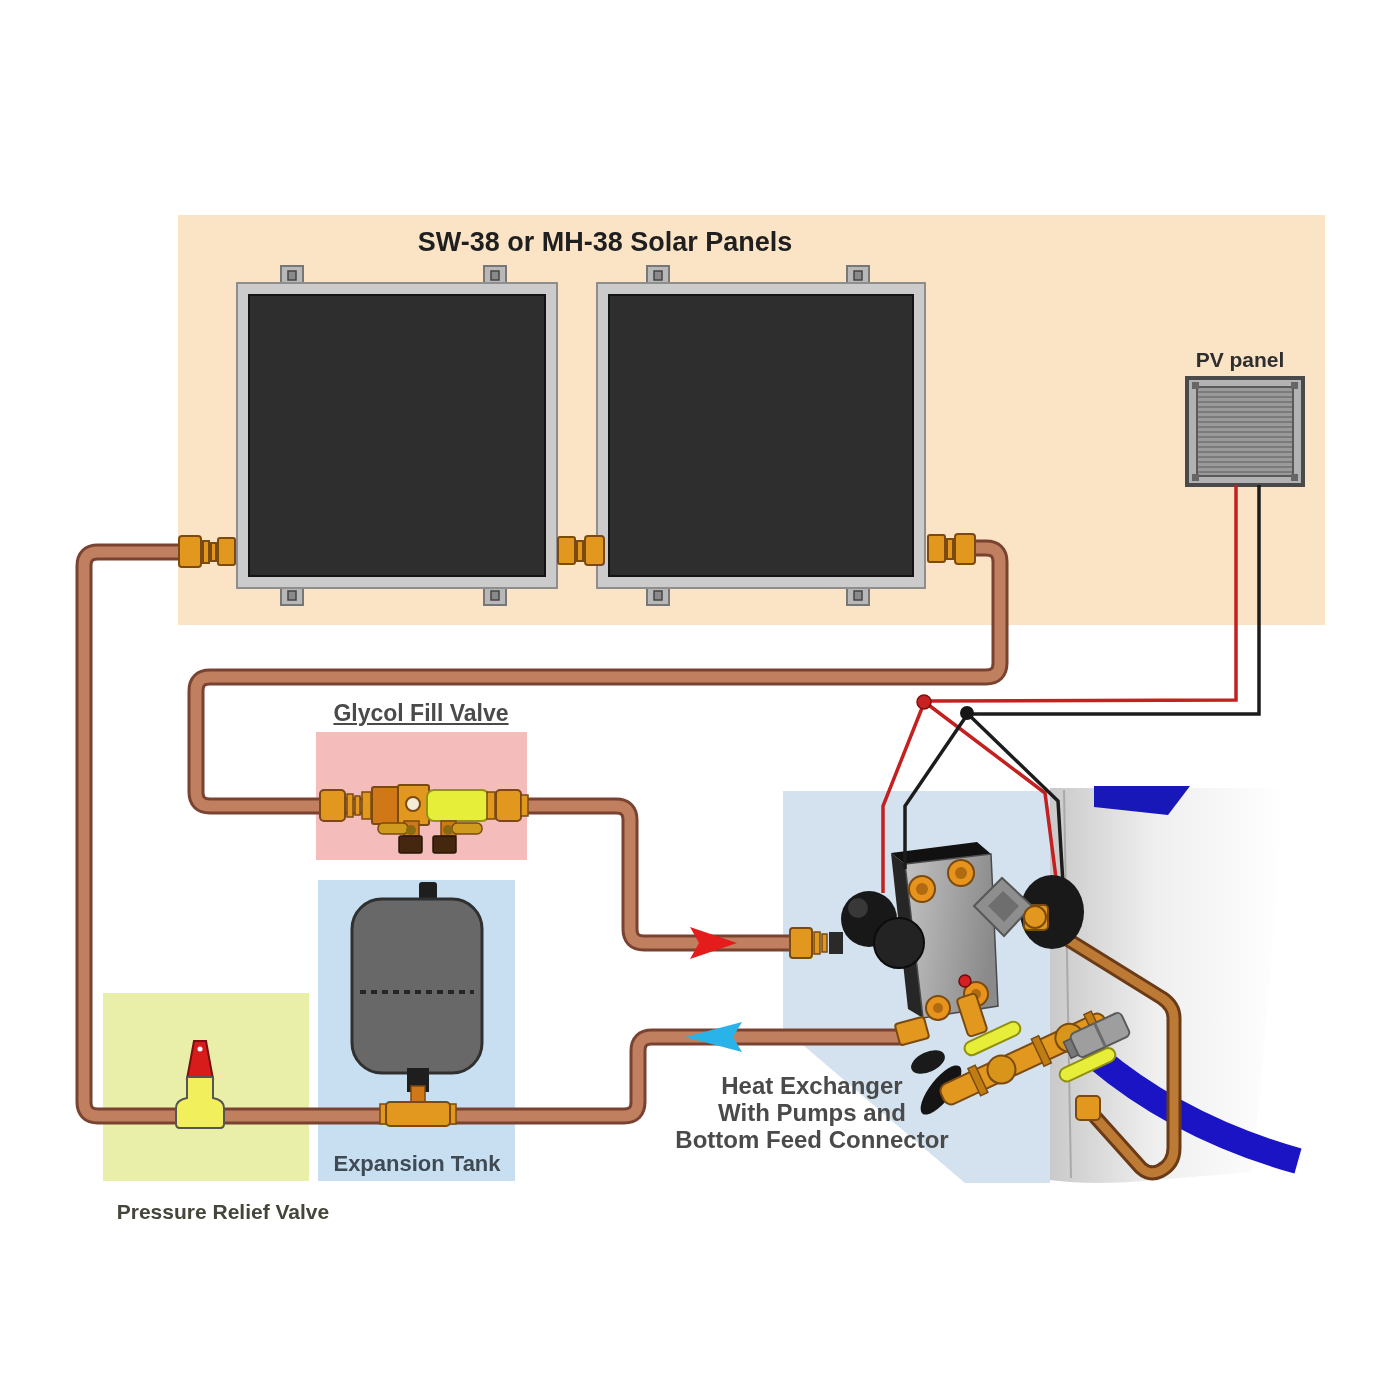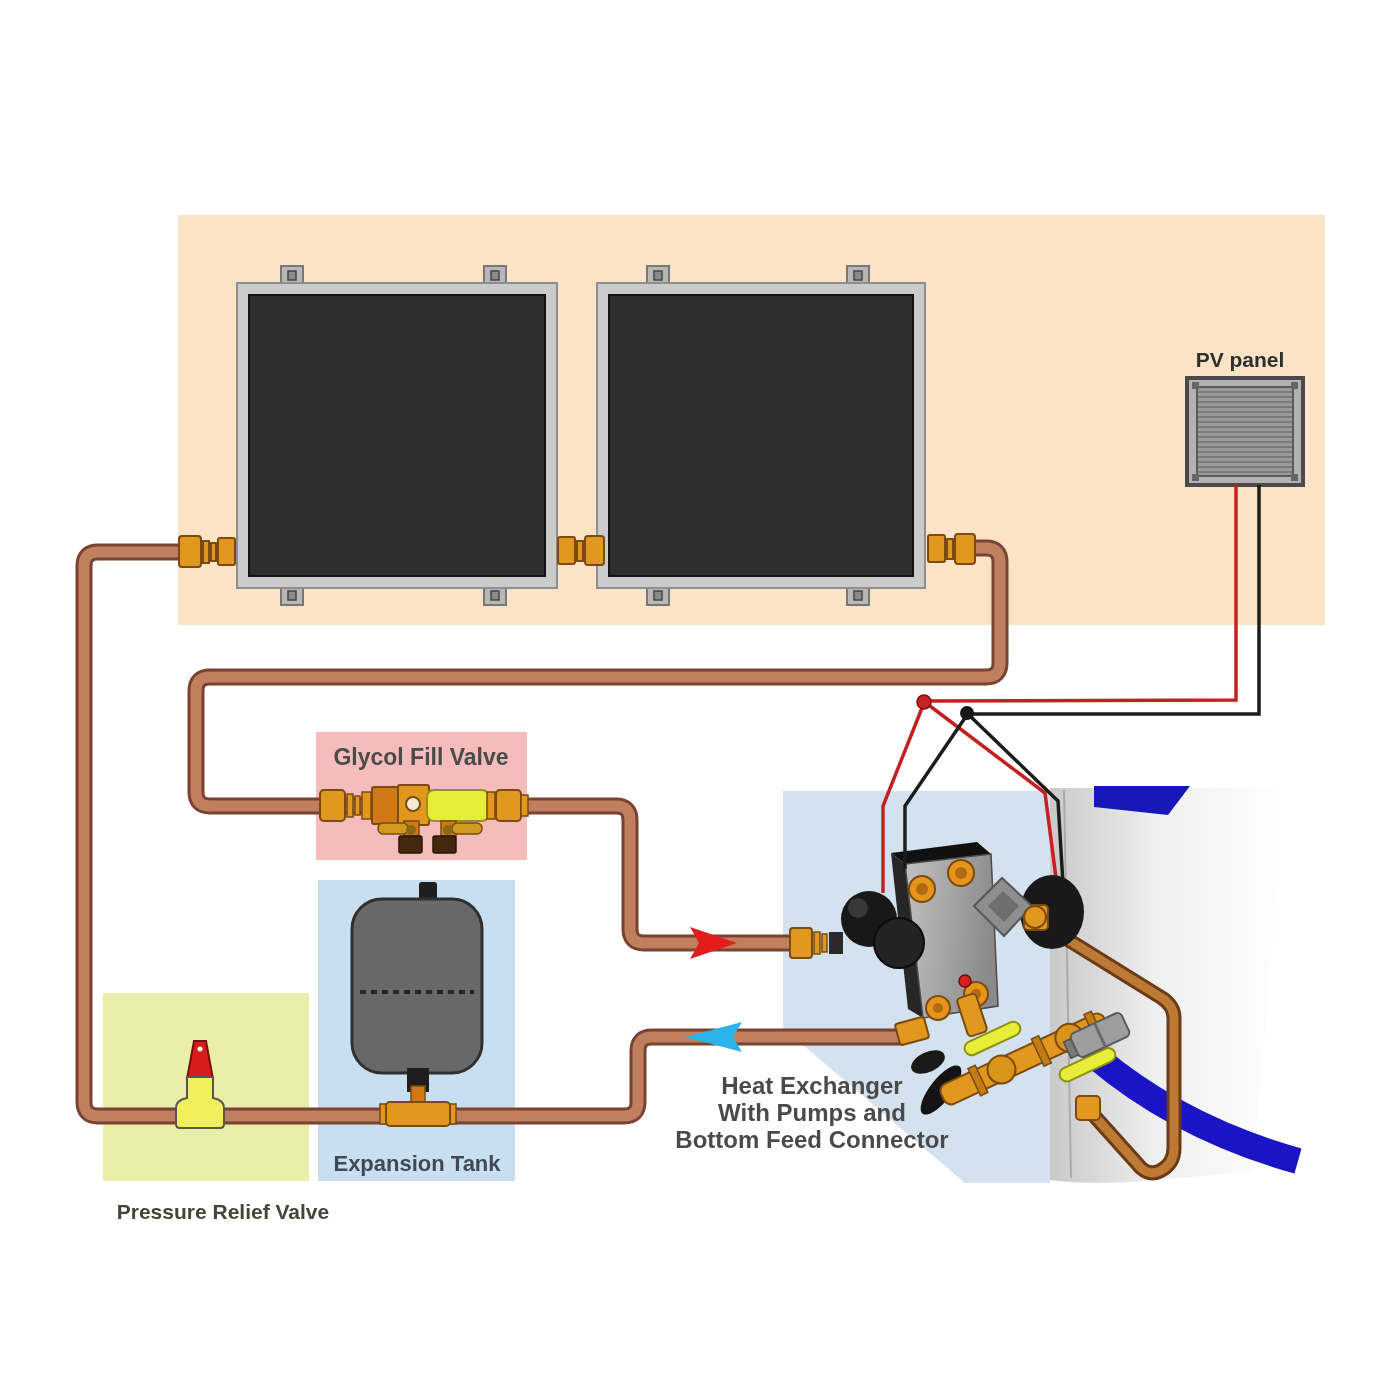--- a/index.html
+++ b/index.html
@@ -223,24 +223,25 @@
         <line x1="1100" y1="1022" x2="1100" y2="1048" stroke="#6a6a6a" stroke-width="3"></line>
       </g>
       <rect x="1076" y="1096" width="24" height="24" rx="4" fill="#e2971f" stroke="#7a4a10" stroke-width="2"></rect>
       <circle cx="965" cy="981" r="6" fill="#d42020" stroke="#6a0d0d" stroke-width="1.5"></circle>
     </g>
 
     <polygon points="690,927 737,943 690,959 699,943" fill="#e51c1c"></polygon>
     <polygon points="685,1037 742,1022 733,1037 742,1052" fill="#2ab3e8"></polygon>
   </svg>
 
+  <div class="label centered title-label" style="left:605px;top:227px;">SW-38 or MH-38 Solar Panels</div>
 
   <div class="label centered pv-label" style="left:1240px;top:348px;">PV panel</div>
 
-  <div class="label centered glycol-label" style="left:421px;top:744px;">Glycol Fill Valve</div>
+  <div class="label centered glycol-label" style="left:421px;top:700px;text-decoration:underline;">Glycol Fill Valve</div>
 
   <div class="label centered prv-label" style="left:223px;top:1152px;margin-top:48px;">Pressure Relief Valve</div>
 
   <div class="label centered exp-label" style="left:417px;top:1151px;">Expansion Tank</div>
 
   <div class="label centered hx-label" style="left:812px;top:1072px;">
     <div>Heat Exchanger</div>
     <div>With Pumps and</div>
     <div>Bottom Feed Connector</div>
   </div>

